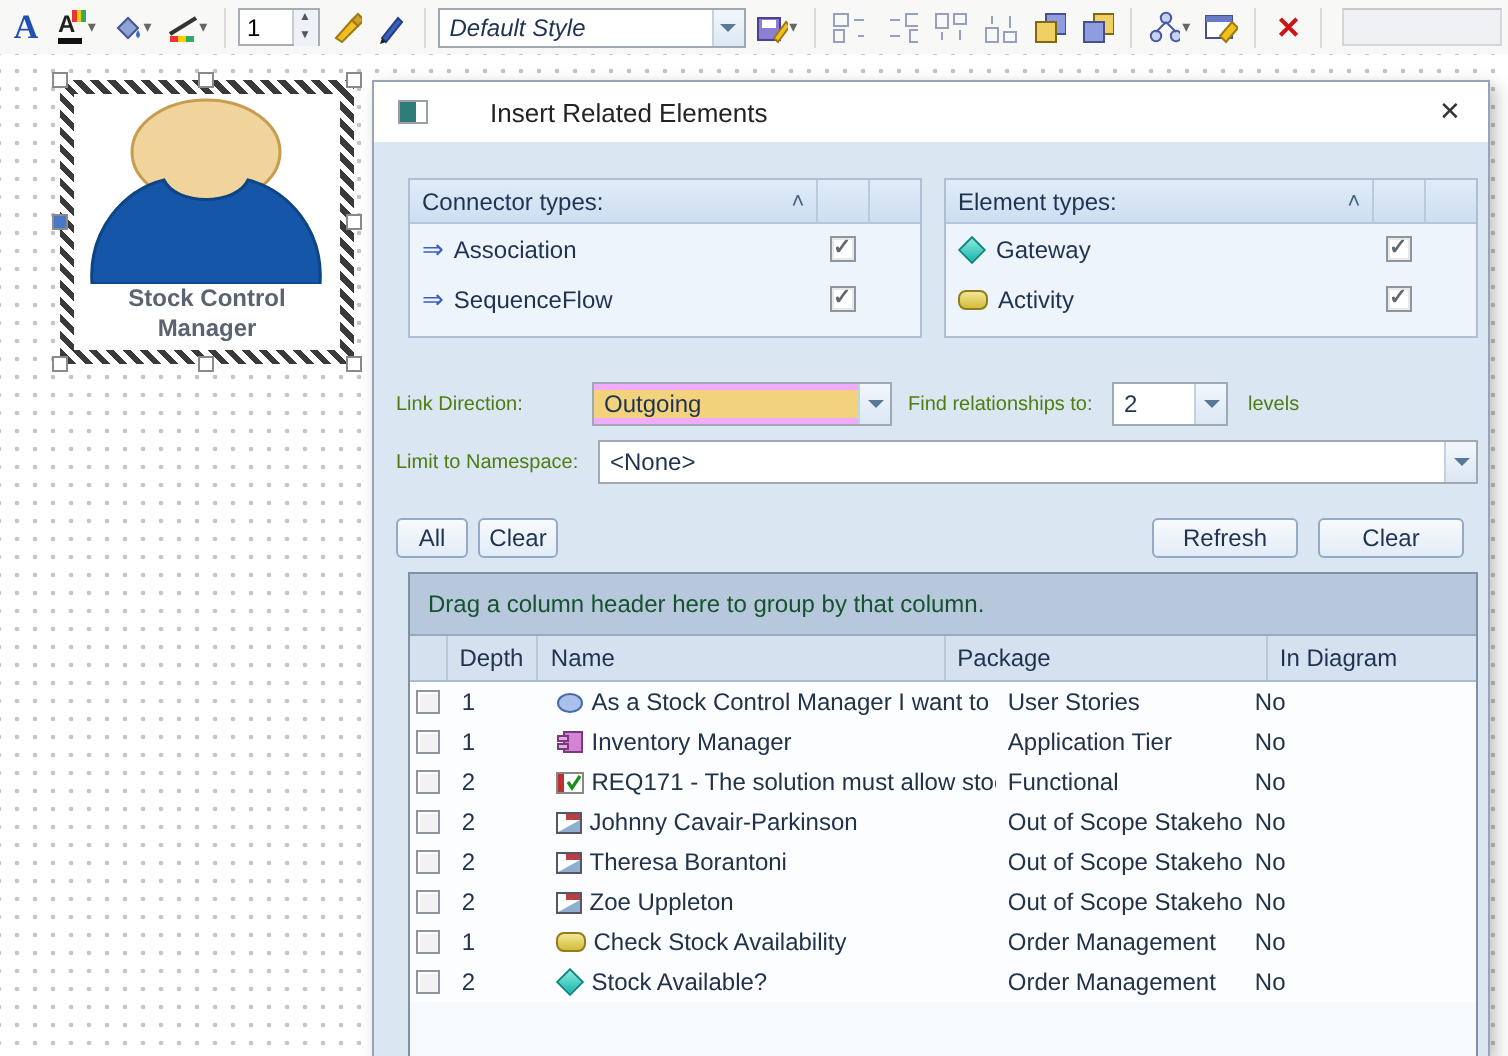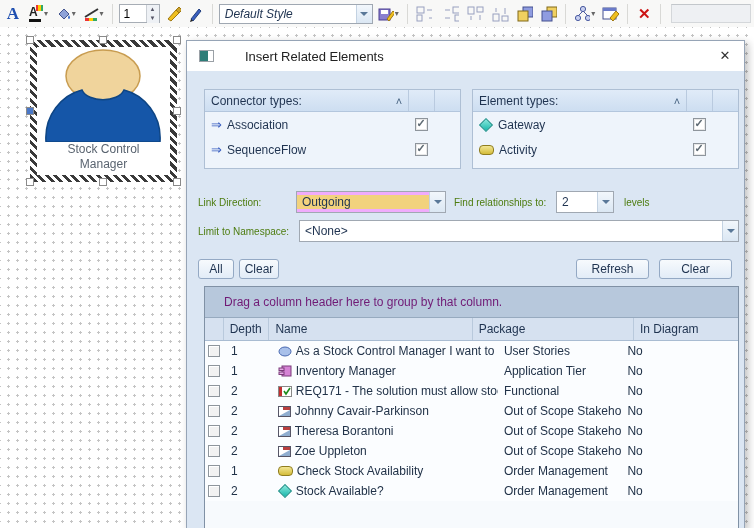--- a/index.html
+++ b/index.html
@@ -29,21 +29,21 @@
 
   
   .canvas { position:absolute; left:0; top:27px; width:754px; height:501px;
             background-color:#fff;
             background-image:radial-gradient(circle,#c4c4c4 1px,transparent 1.3px);
             background-size:9px 9px; background-position:4px 4px; }
 
   
   .actor { position:absolute; left:30px; top:13px; width:147px; height:142px;
            background:repeating-linear-gradient(45deg,#ffffff 0 3px,#3a3a3a 3px 6px); }
-  .actor-inner { position:absolute; inset:7px; background:#fff; text-align:center; overflow:hidden; }
+  .actor-inner { position:absolute; inset:7px; background:#fff; text-align:center; overflow:hidden;font-weight:bold; }
   .actor-name { font-size:12px; color:#5a6470; line-height:15px; }
   .handle { position:absolute; width:8px; height:8px; background:#fff; border:1px solid #8a8a8a; }
   .handle.blue { background:#4a78c8; }
 
   
   .dlg { position:absolute; left:186px; top:13px; width:559px; height:489px;
          background:#dbe6f3; border:1px solid #96a4b6; box-shadow:3px 3px 8px rgba(0,0,0,.25); }
   .dlg-title { position:absolute; left:0; top:0; right:0; height:30px; background:#fff; display:flex; align-items:center;gap:23px; }
   .dlg-title .txt { font-size:13px; color:#222; margin-left:8px; }
   .dlg-icon { width:15px; height:12px; margin-left:12px; border:1px solid #9aa0a6; background:linear-gradient(90deg,#2e7d78 0 60%,#fff 60%); }
@@ -69,21 +69,21 @@
   .frow { position:absolute; height:22px; display:flex; align-items:center; }
   .flabel { font-size:10px; color:#4d7c0f; }
   .combo-yellow .val { background:#f2d27d; }
   .combo-yellow { background:#f0abfc; }
   .dbtn { position:absolute; height:20px; background:linear-gradient(#f7fafd,#e2ecf7); border:1px solid #94a9c4; border-radius:3px;
           font-size:12px; color:#1f3350; text-align:center; line-height:18px; }
 
   
   .tbl { position:absolute; left:17px; top:245px; width:535px; height:243px; background:#f7fafd; border:1px solid #8091a5; border-bottom:none; overflow:hidden; }
   .groupbar { height:31px; background:#b7c8dc; border-bottom:1px solid #97aabf; display:flex; align-items:center; }
-  .groupbar span { font-size:12px; color:#701a75; padding-left:19px; }
+  .groupbar span { font-size:12px; color:#14532d; padding-left:9px; }
   .thead { height:23px; background:#d6e1f0; border-bottom:1px solid #a9bcd2; display:flex; }
   .th { font-size:12px; color:#1f3350; padding:4px 0 0 6px; border-left:1px solid #b9c9dc; white-space:nowrap; overflow:hidden; }
   .th:first-child { border-left:none; }
   .trow { height:20px; display:flex; align-items:center; background:#fbfdff; }
   .td { font-size:12px; color:#223349; white-space:nowrap; overflow:hidden; }
   .c0 { width:19px; display:flex; justify-content:center; }
   .c1 { width:50px; padding-left:7px; }
   .c2 { width:225px; padding-left:4px; display:flex; align-items:center; gap:4px; }
   .c3 { width:125px; padding-left:6px; }
   .c4 { width:116px; padding-left:5px; }

